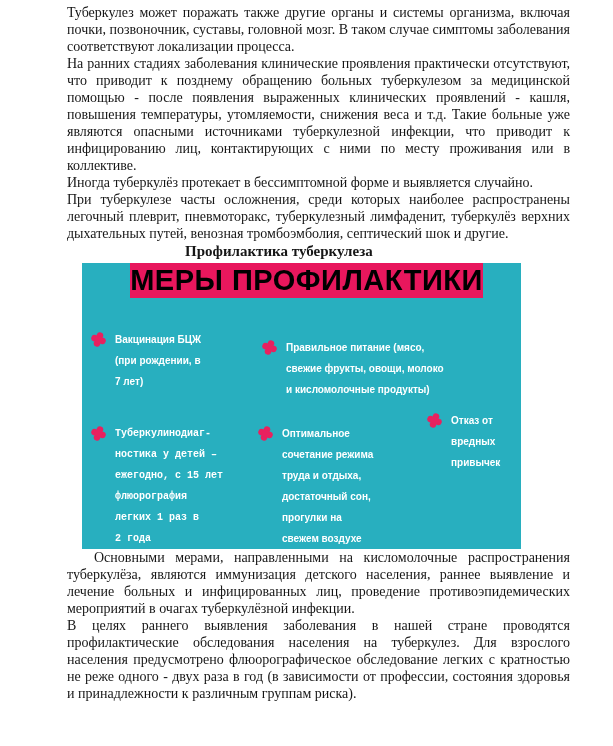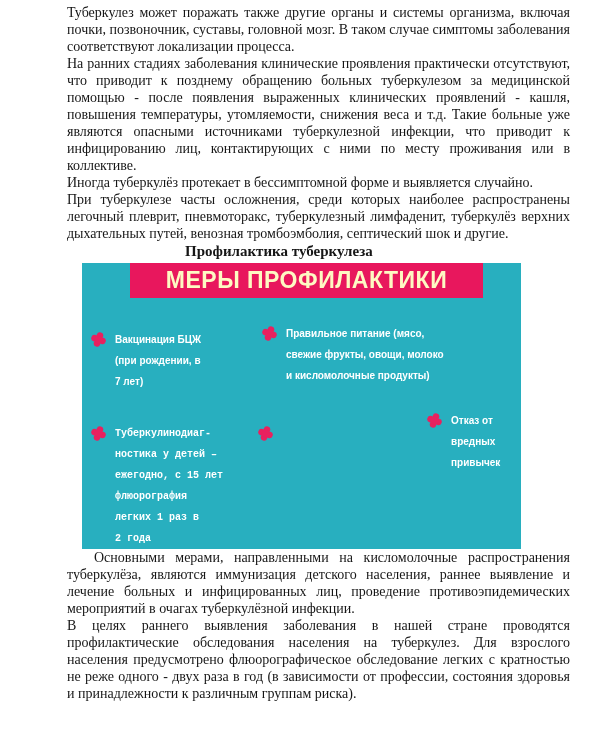--- a/index.html
+++ b/index.html
@@ -31,23 +31,23 @@
     margin-left:15px;
     background:#28afbf;
     font-family:"Liberation Sans", sans-serif;
     text-align:left;
   }
   .ig-banner {
     position:absolute;
     left:48px; top:0;
     width:353px; height:35px;
     background:#e8175d;
-    color:#fef9c3;
+    color:#000000;
     font-weight:bold;
-    font-size:23px;
+    font-size:29px;
     letter-spacing:0.5px;
     display:flex;
     align-items:center;
     justify-content:center;
     white-space:nowrap;
   }
   .ig-item {
     position:absolute;
     display:flex;
     align-items:flex-start;
@@ -56,21 +56,21 @@
   .ig-item .bullet { flex:none; margin-top:3px; }
   .ig-item .bullet circle { fill:#e8215f; }
   .ig-text {
     color:#ffffff;
     font-weight:bold;
     font-size:10px;
     line-height:21px;
     white-space:pre-line;
   }
   .pos-i1 { left:9px;   top:66px;  width:165px; }
-  .pos-i2 { left:180px; top:60px;  width:250px; }
+  .pos-i2 { left:180px; top:74px;  width:250px; }
   .pos-i3 { left:9px;   top:160px; width:170px;font-family:Liberation Mono, monospace; }
   .pos-i4 { left:176px; top:160px; width:180px; }
   .pos-i5 { left:345px; top:147px; width:92px;  }
   .after-graphic { margin-top:18px; }
 </style>
 </head>
 <body>
 
 <div class="page">
 
@@ -135,20 +135,26 @@
     <div class="ig-item pos-i4">
       <svg class="bullet" width="15" height="15" viewBox="0 0 14 14">
         <g transform="rotate(20 7 7)">
           <circle cx="7" cy="3.1" r="3.1"></circle>
             <circle cx="7" cy="10.9" r="3.1"></circle>
           <circle cx="3.1" cy="7" r="3.1"></circle>
             <circle cx="10.9" cy="7" r="3.1"></circle>
           <circle cx="7" cy="7" r="3.6"></circle>
         </g>
       </svg>
+      <div class="ig-text">Оптимальное
+сочетание режима
+труда и отдыха,
+достаточный сон,
+прогулки на
+свежем воздухе</div>
     </div>
 
     <div class="ig-item pos-i5">
       <svg class="bullet" width="15" height="15" viewBox="0 0 14 14">
         <g transform="rotate(20 7 7)">
           <circle cx="7" cy="3.1" r="3.1"></circle>
             <circle cx="7" cy="10.9" r="3.1"></circle>
           <circle cx="3.1" cy="7" r="3.1"></circle>
             <circle cx="10.9" cy="7" r="3.1"></circle>
           <circle cx="7" cy="7" r="3.6"></circle>

